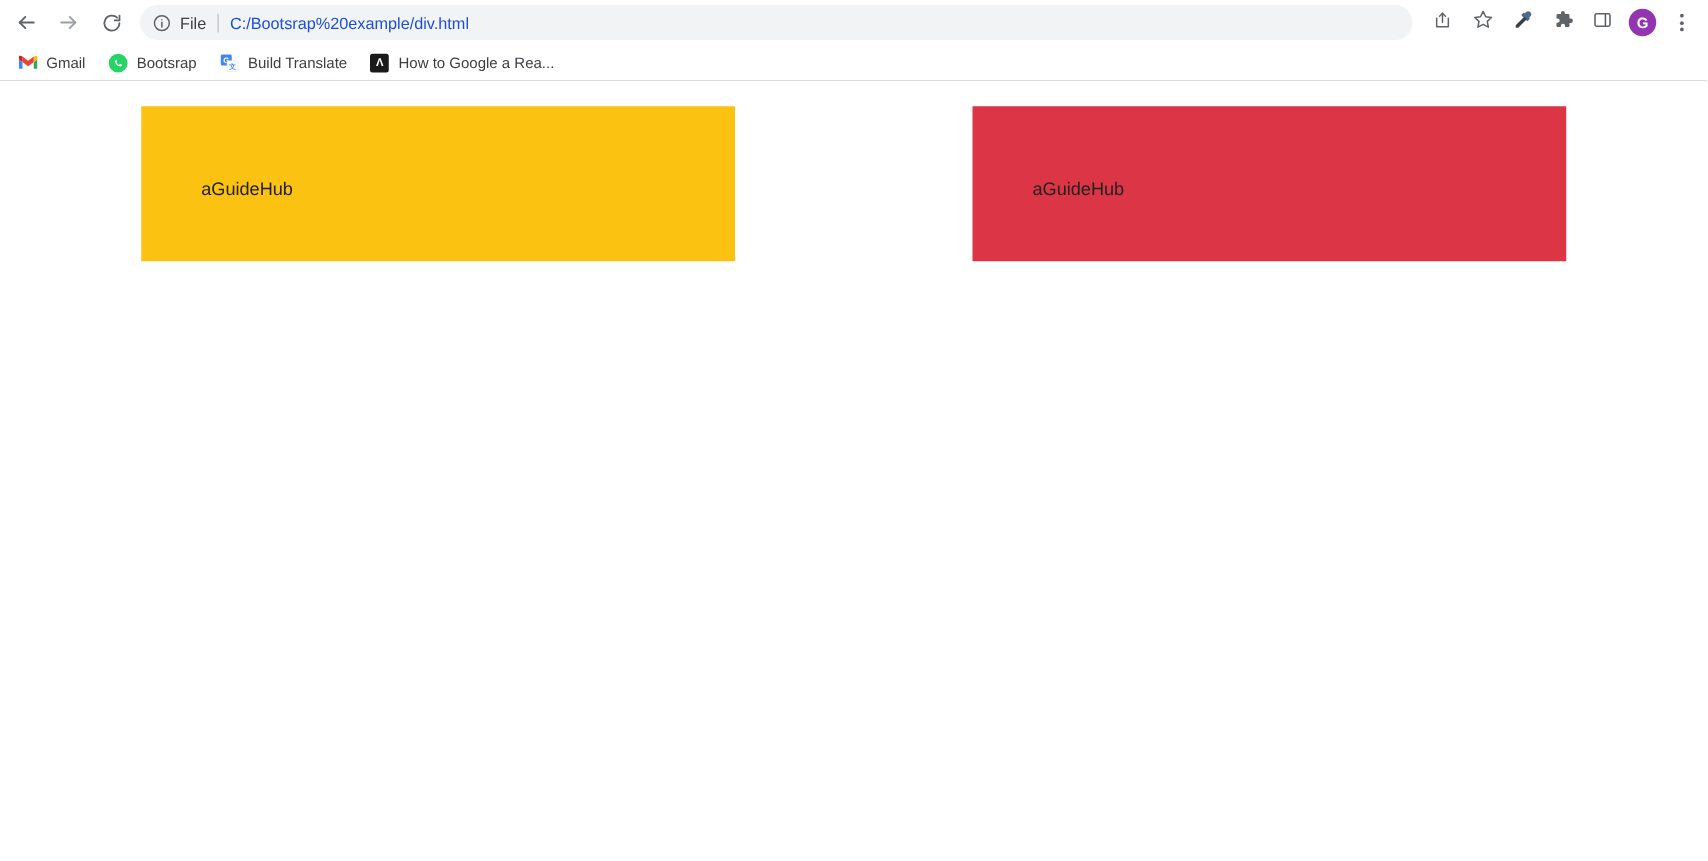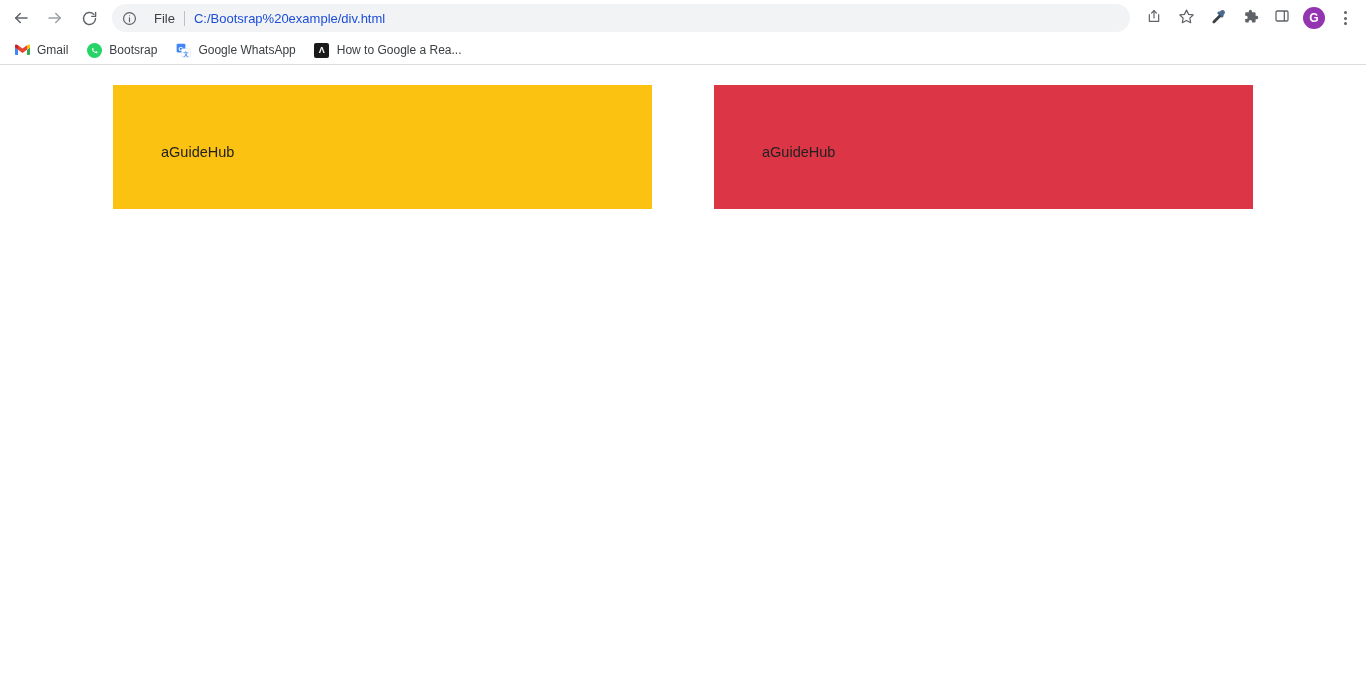--- a/index.html
+++ b/index.html
@@ -43,21 +43,21 @@
     border-radius: 14px;
     display: flex;
     align-items: center;
     padding: 0 10px 0 10px;
     min-width: 0;
   }
   #site-info-icon { flex: 0 0 auto; display:flex; align-items:center; }
   #scheme-label {
     font-size: 13px;
     color: #3c4043;
-    margin-left: 17px;
+    margin-left: 7px;
     white-space: nowrap;
   }
   #omnibox-divider {
     width: 1px; height: 15px;
     background: #bdc1c6;
     margin: 0 9px;
     flex: 0 0 auto;
   }
   #url-text {
     font-size: 13px;
@@ -161,21 +161,21 @@
     font-family: "Liberation Sans", sans-serif;
   }
   #columns-row {
     display: flex;
     justify-content: space-between;
     margin: 0 auto;
     width: 1140px;
     padding-top: 20px;
   }
   .col-box {
-    width: 539px;
+    width: 475px;
     height: 124px;
     padding: 58px 0 0 48px;
   }
   .col-box .box-label {
     font-size: 14.5px;
     color: #222222;
     line-height: 1;
     font-family: "Liberation Sans", sans-serif;
   }
 </style>
@@ -310,21 +310,21 @@
 
     <div class="bookmark">
       <span class="bm-icon">
         <svg width="15" height="15" viewBox="0 0 24 24">
           <rect x="1" y="1" width="14" height="14" rx="1.8" fill="#4285f4"></rect>
           <text x="8" y="12" font-size="10" font-family="Liberation Sans, sans-serif" fill="#ffffff" text-anchor="middle" font-weight="bold">G</text>
           <rect x="9" y="9" width="14" height="14" rx="1.8" fill="#ffffff" stroke="#dadce0" stroke-width="0.8"></rect>
           <text x="16" y="20" font-size="9" font-family="Liberation Sans, sans-serif" fill="#4285f4" text-anchor="middle" font-weight="bold">文</text>
         </svg>
       </span>
-      <span class="bm-label">Google WhatsApp</span>
+      <span class="bm-label">Build Translate</span>
     </div>
 
     <div class="bookmark">
       <span class="bm-icon">
         <span class="dark-favicon">Λ</span>
       </span>
       <span class="bm-label">How to Google a Rea...</span>
     </div>
 
   </div>

